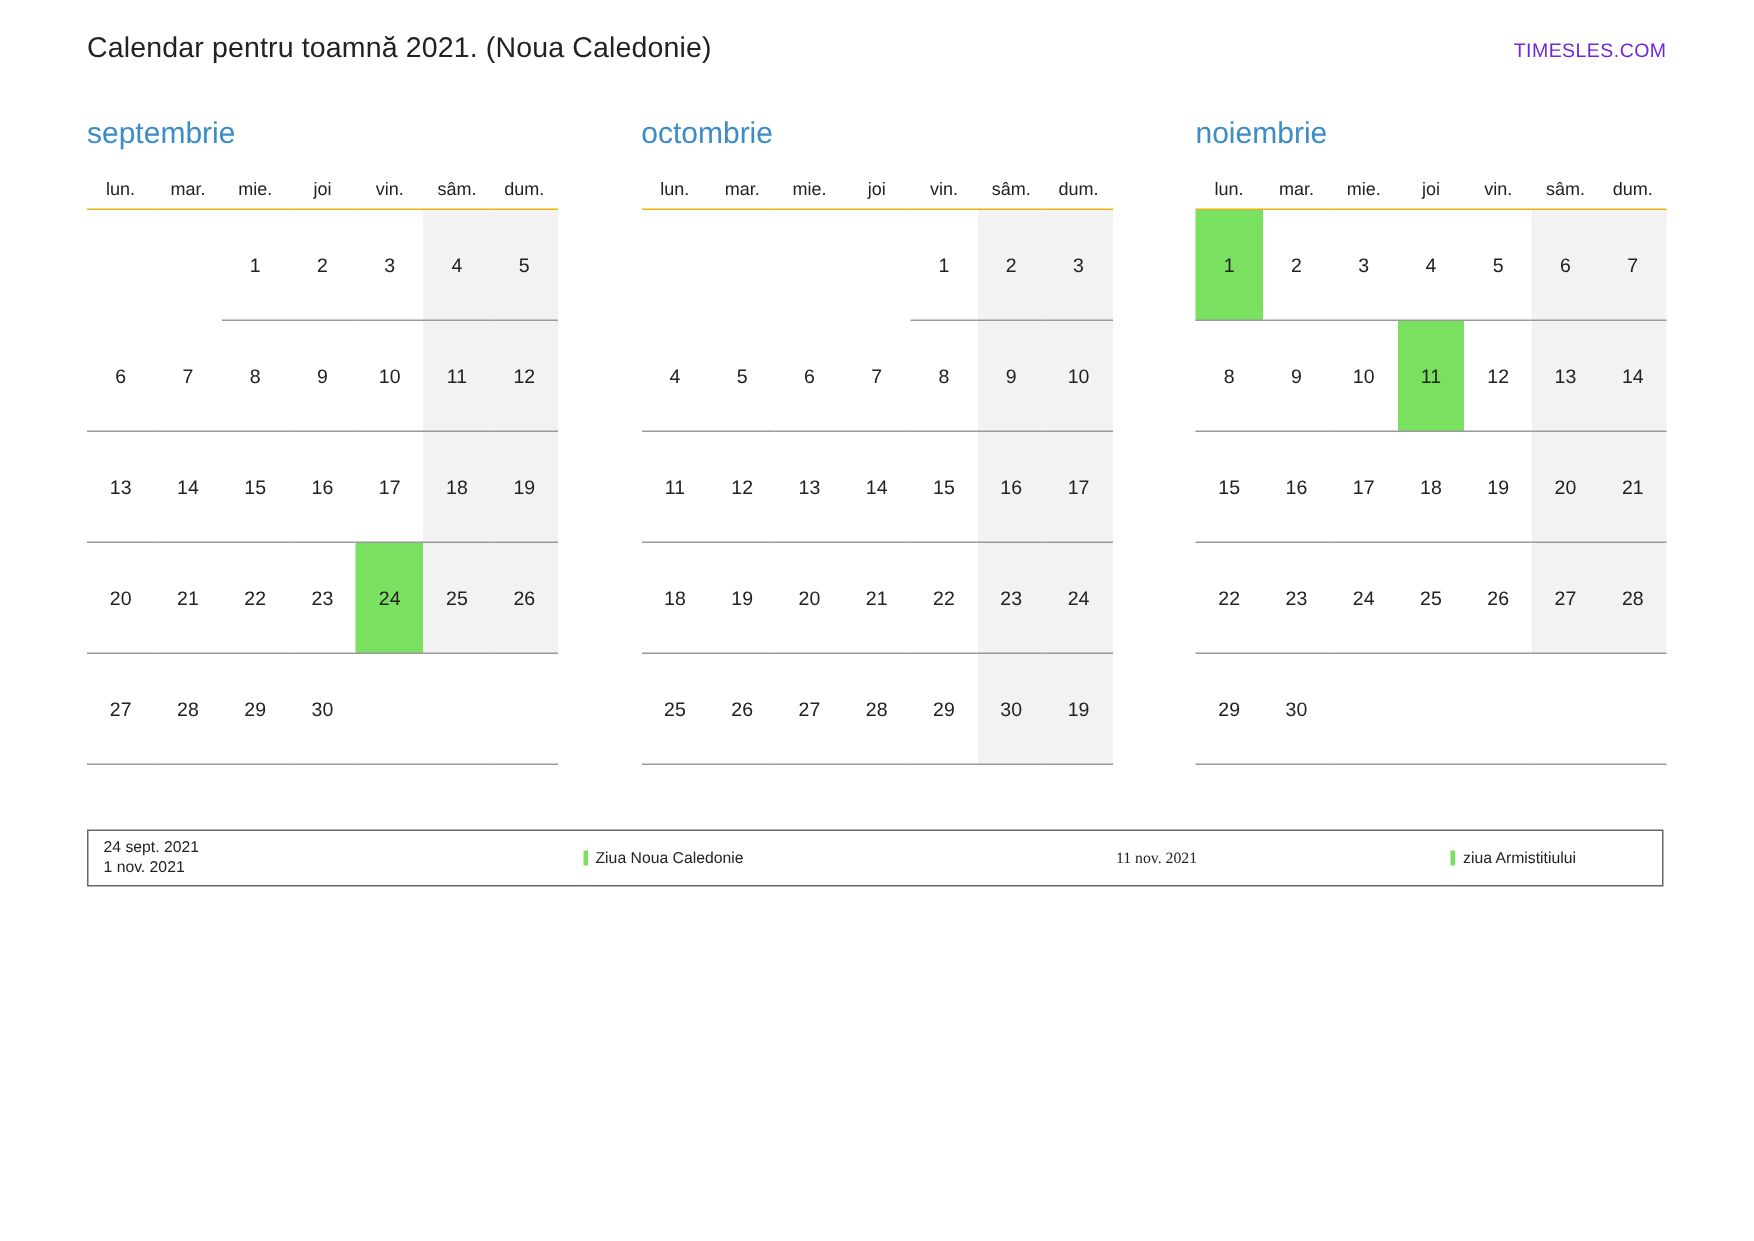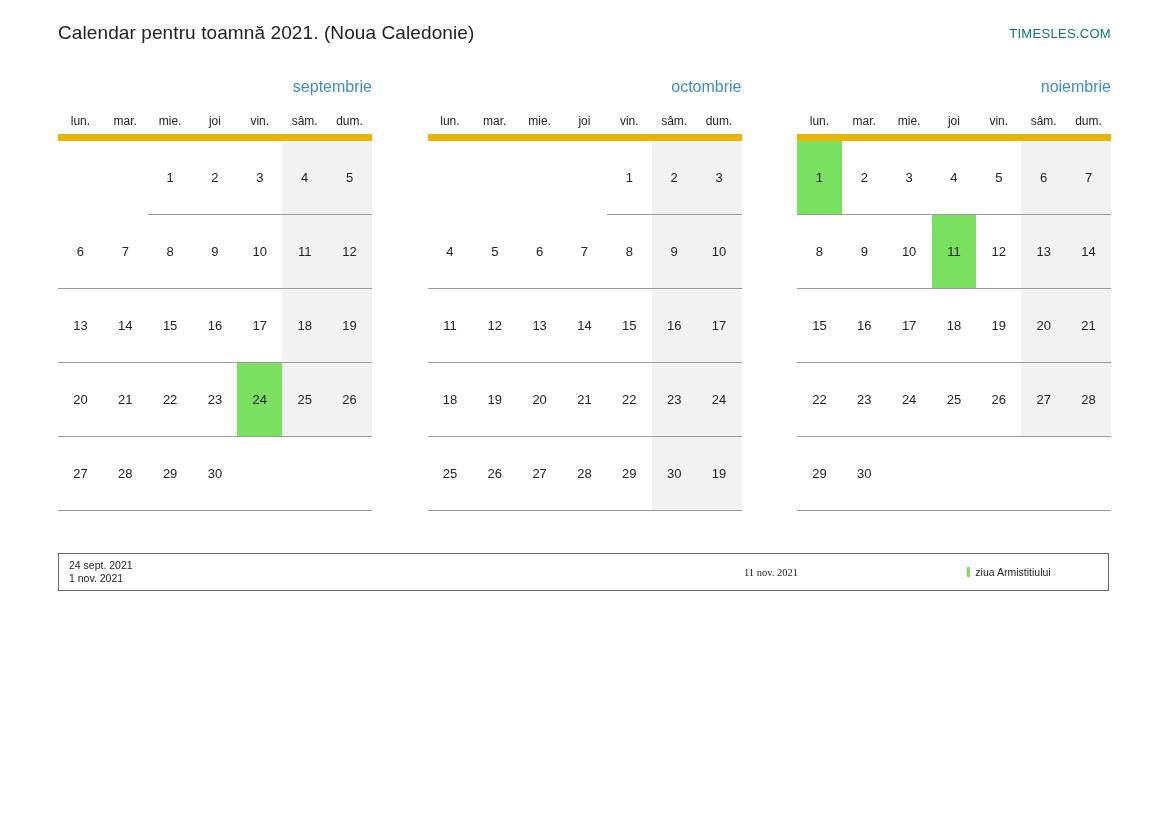--- a/index.html
+++ b/index.html
@@ -30,52 +30,52 @@
     justify-content: space-between;
   }
   .page-title {
     font-size: 19px;
     color: #222222;
     font-weight: normal;
     letter-spacing: 0.1px;
   }
   .brand {
     font-size: 13px;
-    color: #0f766e;
+    color: #6d28d9;
     letter-spacing: 0.3px;
   }
   .months {
     position: absolute;
     top: 78px;
     left: 58px;
     width: 1053px;
     display: flex;
     justify-content: space-between;
   }
   .month {
     width: 314px;
   }
   .month-name {
-    text-align: right;
-    font-size: 16px;
+    text-align: left;
+    font-size: 20px;
     color: #3c8dc5;
     margin-bottom: 14px;
   }
   table.cal {
     border-collapse: collapse;
     width: 314px;
     table-layout: fixed;
   }
   table.cal th {
     font-size: 12px;
     font-weight: normal;
     color: #222222;
     text-align: center;
     padding: 4px 0 6px 0;
-    border-bottom: 7px solid #eab308;
+    border-bottom: 1px solid #eab308;
   }
   table.cal td {
     font-size: 13px;
     text-align: center;
     height: 73px;
     vertical-align: middle;
     padding: 0;
     border-bottom: 1px solid #9a9a9a;
   }
   table.cal tr:last-child td {
@@ -334,20 +334,24 @@
   <div class="legend">
     <div class="legend-col legend-dates">
         <div class="legend-line">
           <span>24 sept. 2021</span>
         </div>
         <div class="legend-line">
           <span>1 nov. 2021</span>
         </div>
       </div>
     <div class="legend-col legend-names">
+        <div class="legend-line">
+          <span class="bar"></span>
+          <span>Ziua Noua Caledonie</span>
+        </div>
       </div>
     <div class="legend-col legend-dates2">
         <div class="legend-line">
           <span>11 nov. 2021</span>
         </div>
       </div>
     <div class="legend-col legend-names2">
         <div class="legend-line">
           <span class="bar"></span>
           <span>ziua Armistitiului</span>

